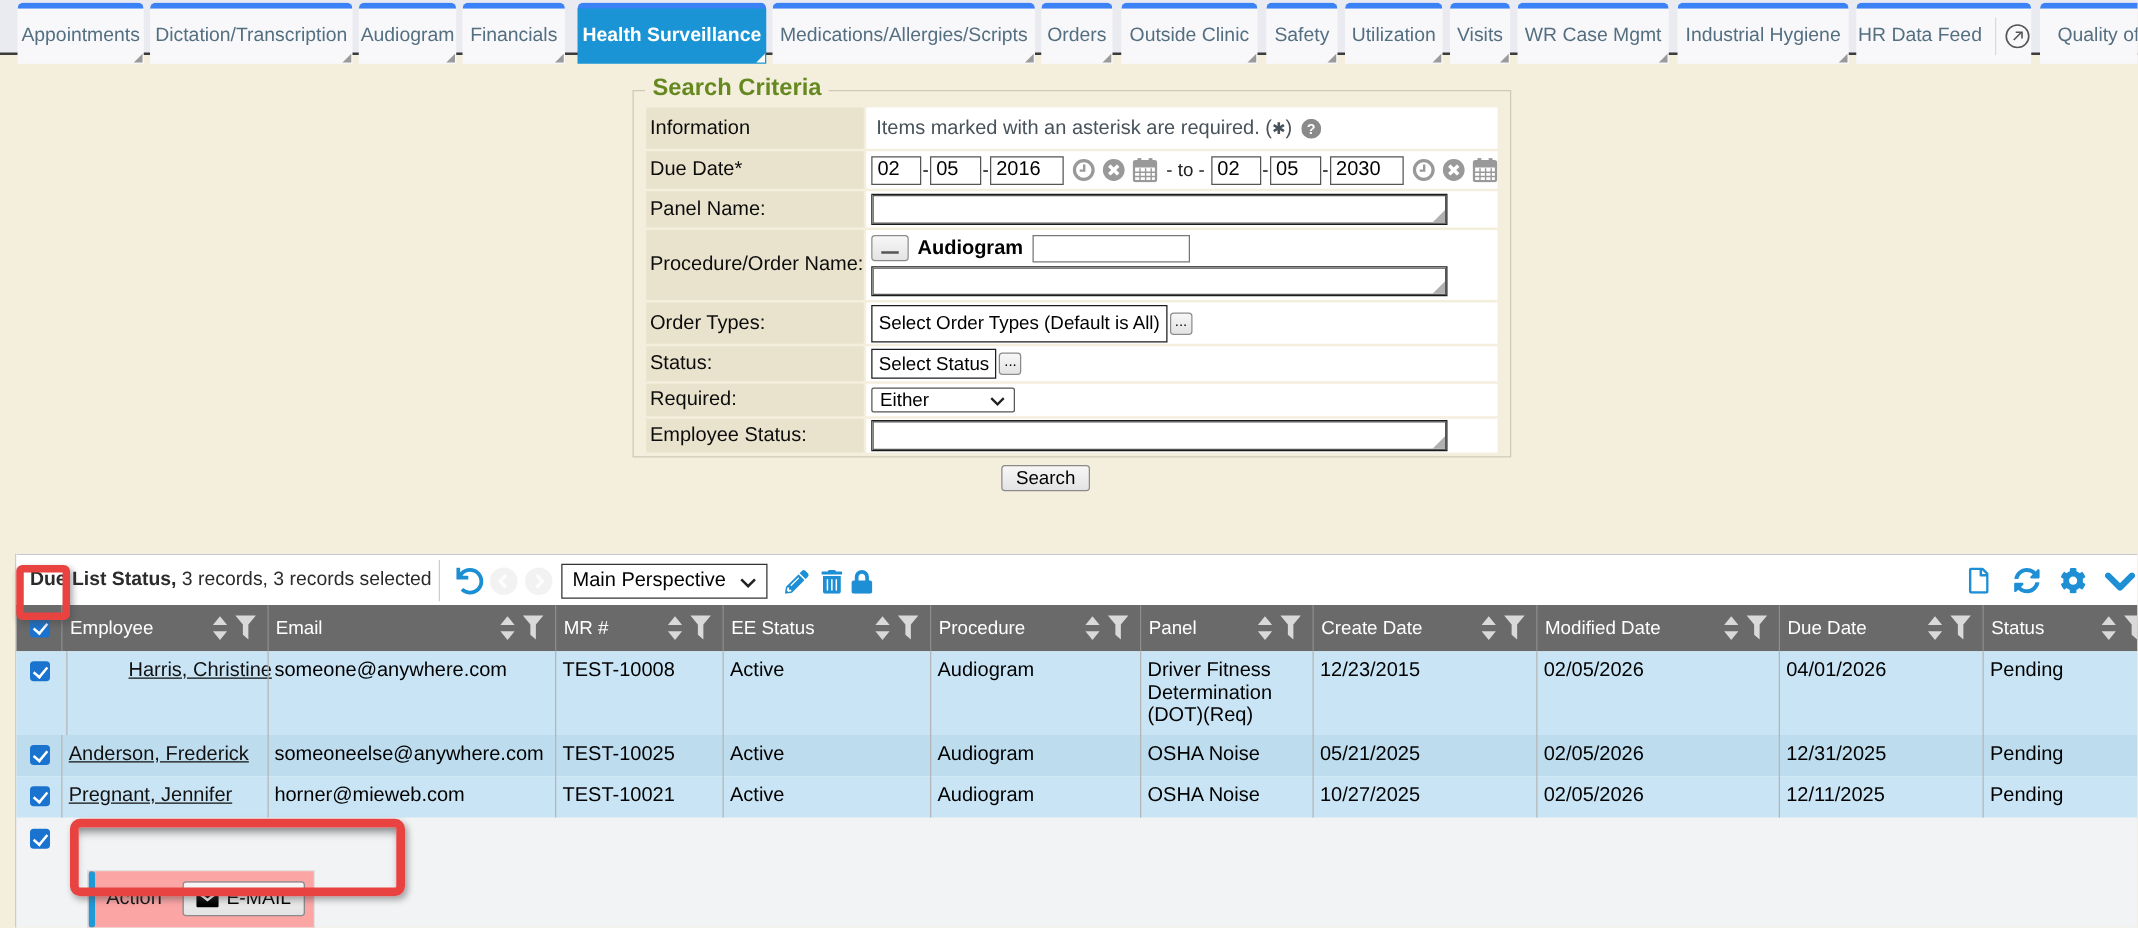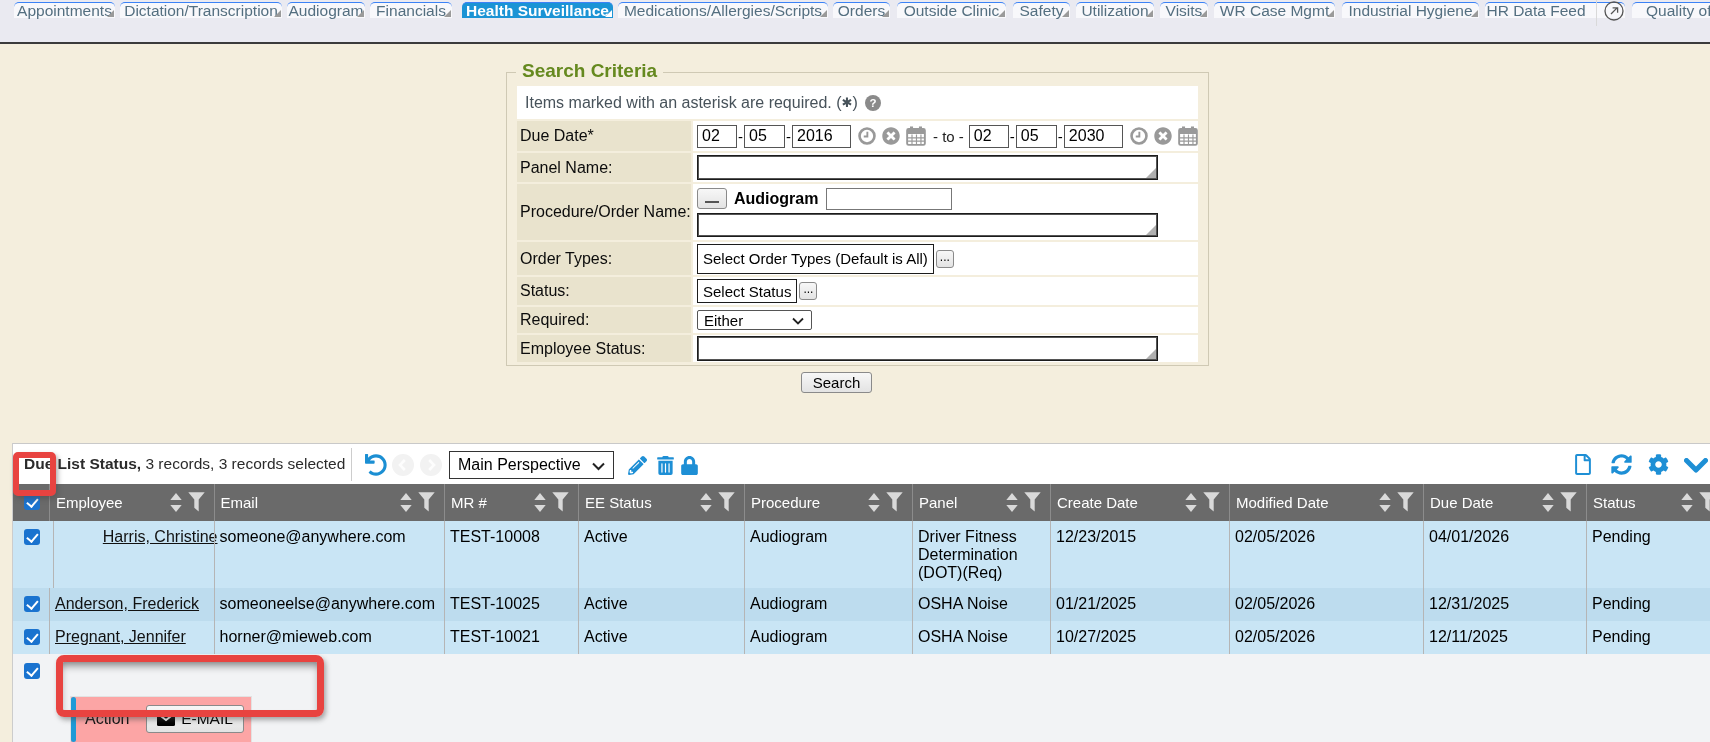--- a/index.html
+++ b/index.html
@@ -1,20 +1,20 @@
 <!DOCTYPE html>
 <html><head>
 <meta charset="utf-8">
 <style>
 * {margin:0;padding:0;box-sizing:border-box;}
 html,body {width:1710px;height:742px;overflow:hidden;}
 body {position:relative;font-family:"Liberation Sans",sans-serif;background:#f4eedd;font-size:15px;color:#000;}
 
 .tabbar {position:absolute;top:0;left:0;width:1710px;height:44px;background:#eaeaf1;border-bottom:2px solid #3b3b3b;}
-.tab {position:absolute;top:2px;height:16px;background:#f8f8fb;border-top:1px solid #3b82f6;border-radius:5px 5px 0 0;color:#546f80;font-size:15.5px;display:flex;align-items:center;justify-content:center;white-space:nowrap;}
+.tab {position:absolute;top:2px;height:49px;background:#f8f8fb;border-top:5px solid #3b82f6;border-radius:5px 5px 0 0;color:#546f80;font-size:15.5px;display:flex;align-items:center;justify-content:center;white-space:nowrap;}
 .tab::after {content:"";position:absolute;right:1px;bottom:1px;width:0;height:0;border-left:7px solid transparent;border-bottom:7px solid #9a9a9a;}
 .tab.active {background:#1b94d5;color:#fff;font-weight:bold;}
 .tab.active::after {border-bottom-color:#fff;}
 .tab.noarrow::after {display:none;}
 
 .fieldset {position:absolute;left:506px;top:72px;width:703px;height:294px;border:1px solid #cfc9b4;background:#f4eedd;}
 .legend {position:absolute;left:9px;top:-13px;background:#f4eedd;padding:0 6px;font-size:19px;font-weight:bold;color:#65891f;}
 .srow {display:flex;margin-bottom:2px;}
 .slabel {width:174px;margin-right:2px;background:#e9e3cd;display:flex;align-items:center;padding-left:3px;font-size:16px;color:#0c0c0c;flex-shrink:0;}
 .svalue {flex:1;background:#fff;display:flex;align-items:center;padding-left:4px;position:relative;white-space:nowrap;overflow:visible;}
@@ -68,20 +68,21 @@
         <path d="M7 13 L12.6 7.4 M8.6 6.8 h5 v5" stroke="#555" stroke-width="1.3" fill="none"></path>
       </svg>
   </div>
   <div class="tab noarrow" style="left:1632px;width:130px;justify-content:flex-start;padding-left:14px;">Quality of Care</div>
 </div>
 
 <div class="fieldset">
   <div class="legend">Search Criteria</div>
   <div class="sgrid">
     <div class="srow" style="height:33px;">
+      <div class="slabel">Information</div>
       <div class="svalue" style="color:#47525a;font-size:16px;padding-left:8px;">Items marked with an asterisk are required.&nbsp;(<span style="font-size:13px;">✱</span>)&nbsp;
         <svg width="16" height="16" viewBox="0 0 16 16" style="margin-left:3px;">
             <circle cx="8" cy="8" r="8" fill="#8a8a8a"></circle>
             <text x="8" y="12.2" text-anchor="middle" font-size="11.5" font-weight="bold" fill="#fff" font-family="Liberation Sans">?</text>
           </svg>
       </div>
     </div>
     <div class="srow" style="height:30px;">
       <div class="slabel">Due Date*</div>
       <div class="svalue" id="duedate">
@@ -339,21 +340,21 @@
       <div class="tcell" style="left:1573px;width:139px;">Pending</div>
     </div>
   <div class="trow r2" style="top:145px;height:33px;" id="row2">
       <div class="tcell" style="left:0px;width:36px;border-left:none;"></div>
       <div class="tcell" style="left:36px;width:164.5px;"><span class="ulink">Anderson, Frederick</span></div>
       <div class="tcell" style="left:200.5px;width:230.5px;">someoneelse@anywhere.com</div>
       <div class="tcell" style="left:431px;width:134px;">TEST-10025</div>
       <div class="tcell" style="left:565px;width:166px;">Active</div>
       <div class="tcell" style="left:731px;width:168px;">Audiogram</div>
       <div class="tcell" style="left:899px;width:138px;">OSHA Noise</div>
-      <div class="tcell" style="left:1037px;width:179px;">01/21/2025</div>
+      <div class="tcell" style="left:1037px;width:179px;">05/21/2025</div>
       <div class="tcell" style="left:1216px;width:194px;">02/05/2026</div>
       <div class="tcell" style="left:1410px;width:163px;">12/31/2025</div>
       <div class="tcell" style="left:1573px;width:139px;">Pending</div>
     </div>
   <div class="trow r1" style="top:178px;height:33px;" id="row3">
       <div class="tcell" style="left:0px;width:36px;border-left:none;"></div>
       <div class="tcell" style="left:36px;width:164.5px;"><span class="ulink">Pregnant, Jennifer</span></div>
       <div class="tcell" style="left:200.5px;width:230.5px;">horner@mieweb.com</div>
       <div class="tcell" style="left:431px;width:134px;">TEST-10021</div>
       <div class="tcell" style="left:565px;width:166px;">Active</div>

